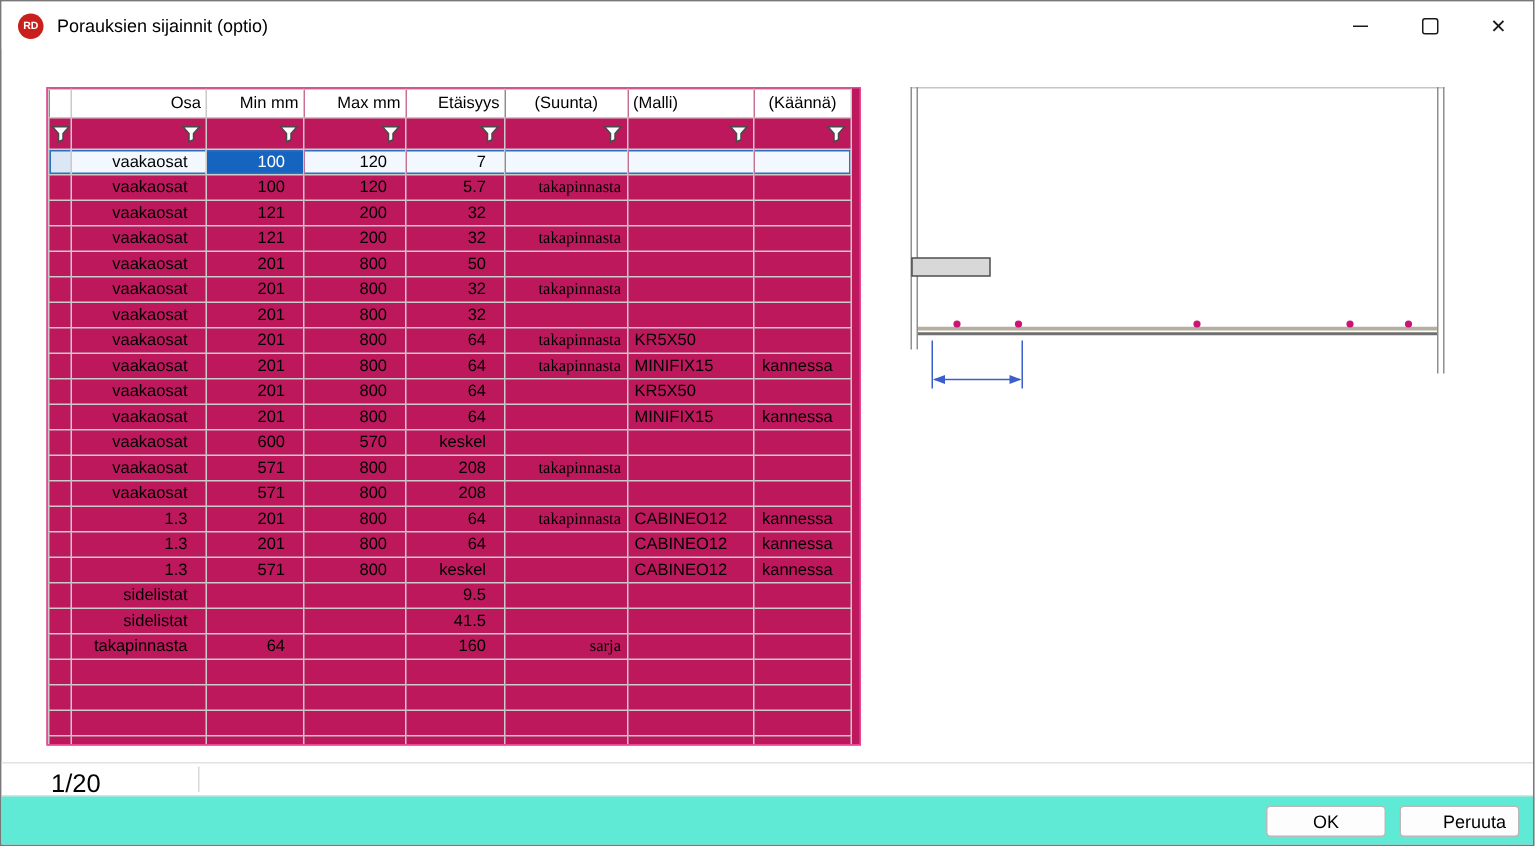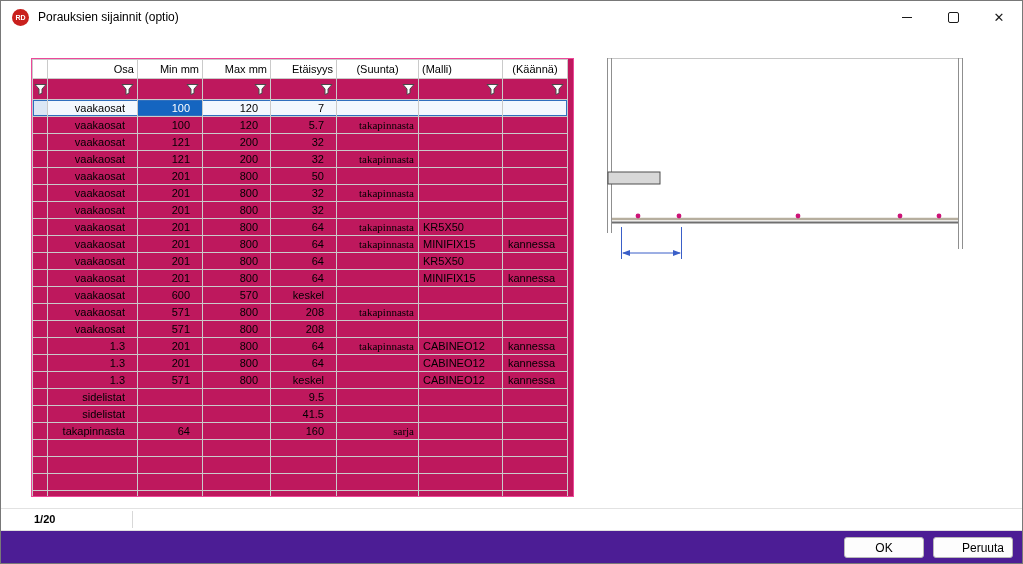--- a/index.html
+++ b/index.html
@@ -35,28 +35,28 @@
   .fcell.center{text-align:center;padding:0;}
   .funnel{display:inline-block;vertical-align:middle;}
   tr.selected td{background:#f2f8fe;box-shadow:inset 0 1px 0 #2f6fbe, inset 0 -1px 0 #2f6fbe;}
   tr.selected td:first-child{box-shadow:inset 0 1px 0 #2f6fbe, inset 0 -1px 0 #2f6fbe, inset 1px 0 0 #2f6fbe;}
   tr.selected td:last-child{box-shadow:inset 0 1px 0 #2f6fbe, inset 0 -1px 0 #2f6fbe, inset -1px 0 0 #2f6fbe;}
   tr.selected td.sel-cell{background:#dbe7f5;}
   td.cell-selected{background:#1565c0 !important;color:#fff;}
 
   
   .status-bar{position:absolute;left:0;top:507px;width:100%;height:21px;border-top:1px solid #e2e2e2;background:#fff;}
-  .status-text{position:absolute;left:33px;top:4px;font-size:11px;color:#000;font-weight:bold;}
+  .status-text{position:absolute;left:33px;top:4px;font-size:17px;color:#000;}
   .status-divider{position:absolute;left:131px;top:2px;height:17px;border-left:1px solid #d8d8d8;}
 
   
   .diagram{position:absolute;left:583px;top:55px;width:417px;height:205px;background:#fff;}
 
   
-  .footer{position:absolute;left:0;top:529px;width:100%;height:34px;background:#4c1d95;border-top:1px solid #dfdfdf;box-sizing:border-box;}
+  .footer{position:absolute;left:0;top:529px;width:100%;height:34px;background:#5eead4;border-top:1px solid #dfdfdf;box-sizing:border-box;}
   .btn{position:absolute;top:6px;width:80px;height:21px;font-size:12px;font-family:"Liberation Sans",sans-serif;
        border:1px solid #b9b9b9;border-radius:3px;background:#fdfdfd;color:#000;padding:0;}
   .btn-ok{left:843px;}
   .btn-cancel{left:932px;padding-left:20px;}
 </style>
 </head>
 <body>
 
 <div class="window">
 

